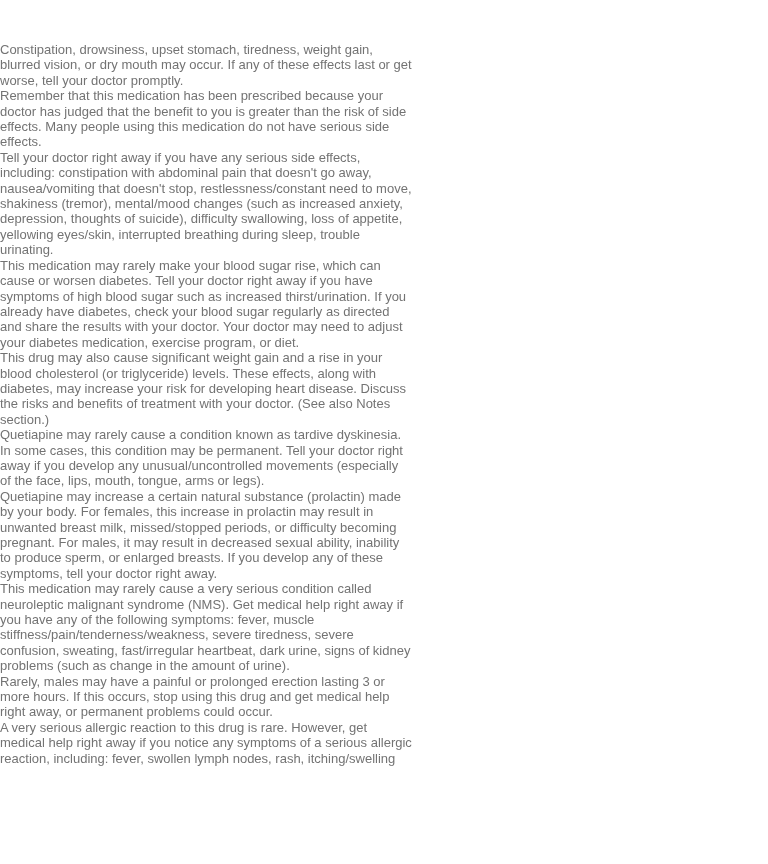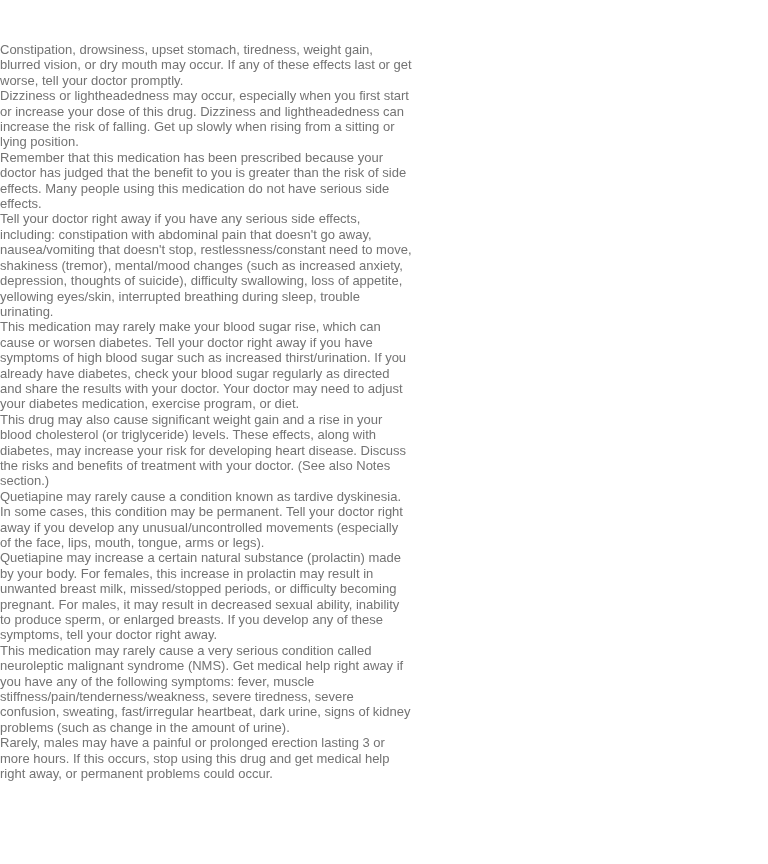--- a/index.html
+++ b/index.html
@@ -41,24 +41,20 @@
   }
 </style>
 </head>
 <body>
 
 <div class="section-row">
   <div class="section-content">
       <p>Constipation, drowsiness, upset stomach, tiredness, weight gain,
 blurred vision, or dry mouth may occur. If any of these effects last or get
 worse, tell your doctor promptly.</p>
-      <p>Dizziness or lightheadedness may occur, especially when you first start
-or increase your dose of this drug. Dizziness and lightheadedness can
-increase the risk of falling. Get up slowly when rising from a sitting or
-lying position.</p>
       <p>Remember that this medication has been prescribed because your
 doctor has judged that the benefit to you is greater than the risk of side
 effects. Many people using this medication do not have serious side
 effects.</p>
       <p>Tell your doctor right away if you have any serious side effects,
 including: constipation with abdominal pain that doesn't go away,
 nausea/vomiting that doesn't stop, restlessness/constant need to move,
 shakiness (tremor), mental/mood changes (such as increased anxiety,
 depression, thoughts of suicide), difficulty swallowing, loss of appetite,
 yellowing eyes/skin, interrupted breathing during sleep, trouble
@@ -86,14 +82,17 @@
 symptoms, tell your doctor right away.</p>
       <p>This medication may rarely cause a very serious condition called
 neuroleptic malignant syndrome (NMS). Get medical help right away if
 you have any of the following symptoms: fever, muscle
 stiffness/pain/tenderness/weakness, severe tiredness, severe
 confusion, sweating, fast/irregular heartbeat, dark urine, signs of kidney
 problems (such as change in the amount of urine).</p>
       <p>Rarely, males may have a painful or prolonged erection lasting 3 or
 more hours. If this occurs, stop using this drug and get medical help
 right away, or permanent problems could occur.</p>
+      <p>A very serious allergic reaction to this drug is rare. However, get
+medical help right away if you notice any symptoms of a serious allergic
+reaction, including: fever, swollen lymph nodes, rash, itching/swelling</p>
     </div>
 </div>
 
 </body></html>

